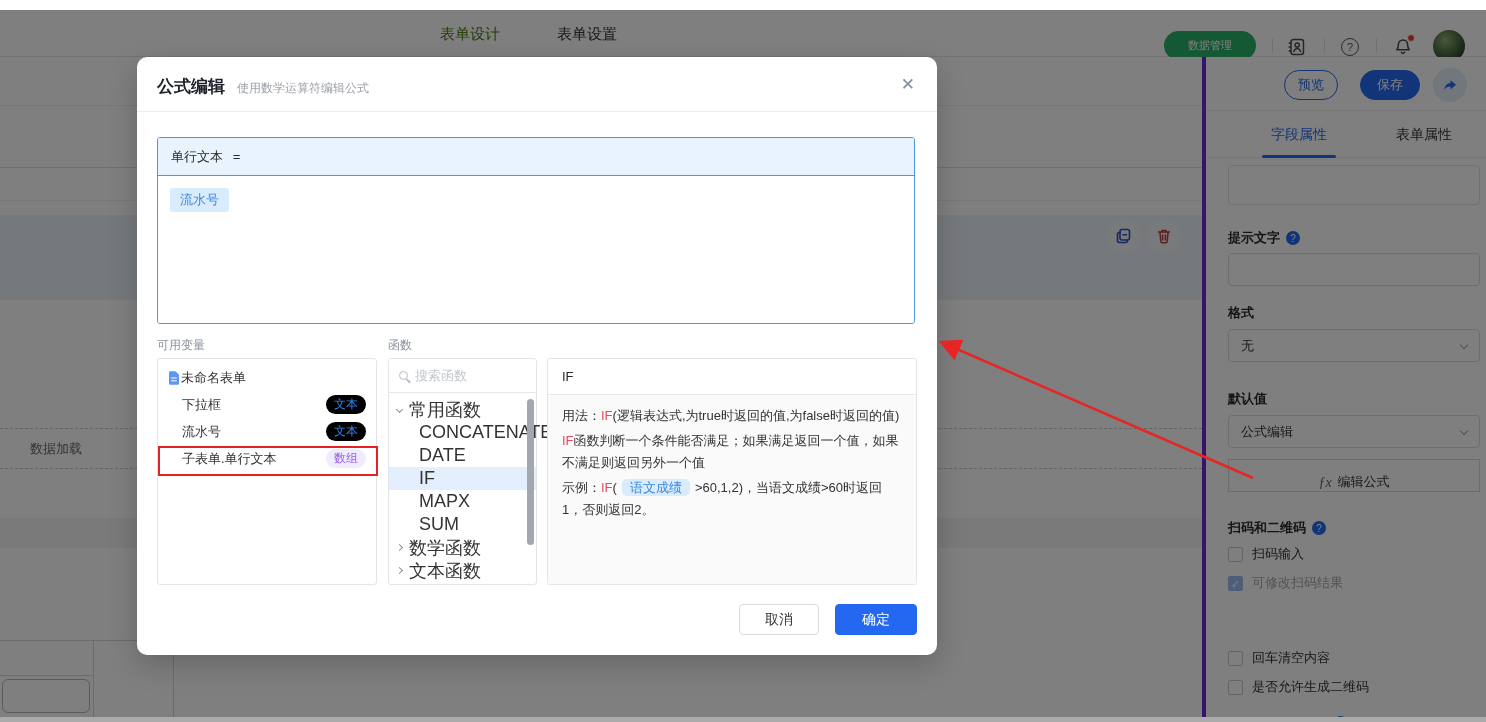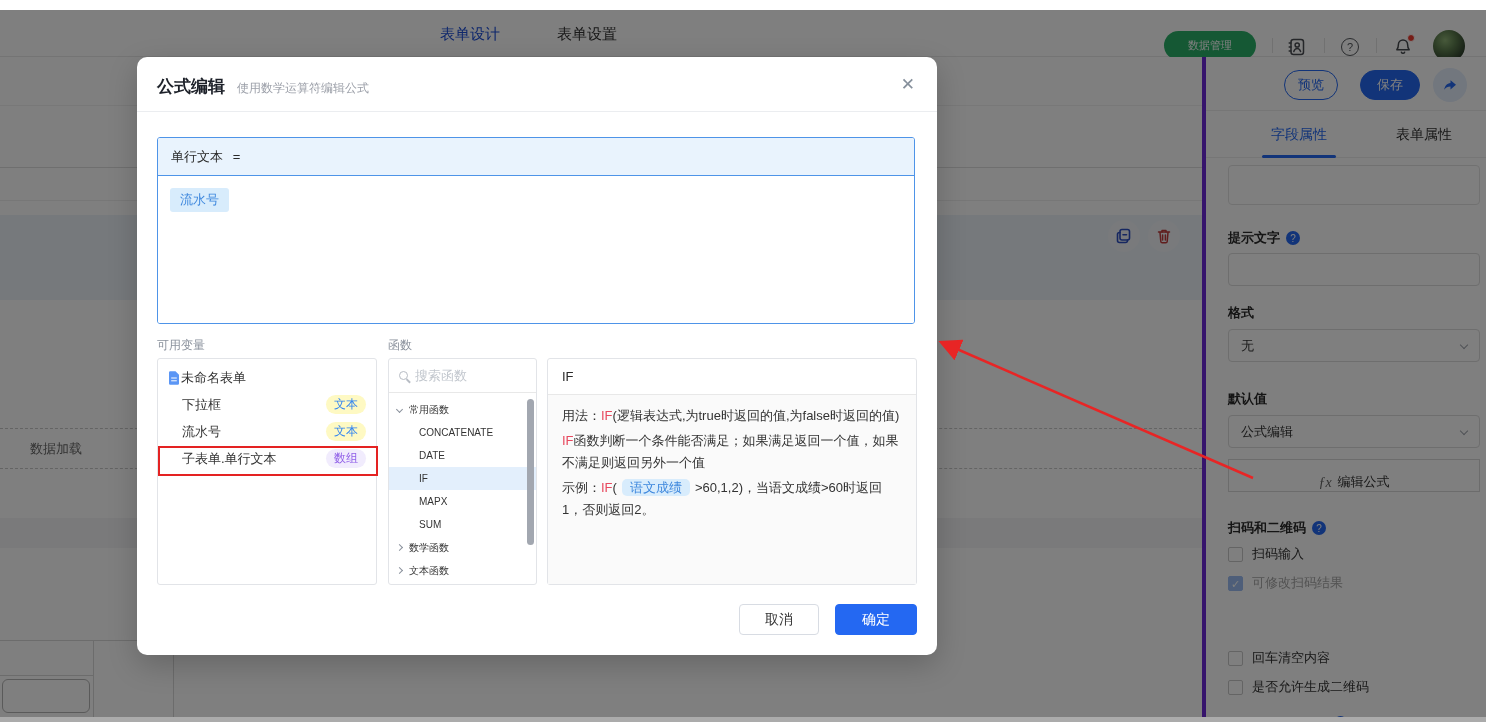--- a/index.html
+++ b/index.html
@@ -2,21 +2,21 @@
 <html><head>
 <meta charset="utf-8">
 <style>
   * { margin:0; padding:0; box-sizing:border-box; }
   body { font-family:"Liberation Sans", sans-serif; background:#fff; }
   .stage { position:relative; width:1486px; height:722px; overflow:hidden; background:#fff; }
 
   
   .topbar { position:absolute; left:0; top:10px; width:1486px; height:47px; background:#fff; border-bottom:1px solid #e9e9e9; z-index:1; }
   .tb-tab { position:absolute; top:0; height:47px; line-height:47px; font-size:15px; color:#333; cursor:pointer; }
-  .tb-tab.active { color:#1d4ed8;text-align:right; }
+  .tb-tab.active { color:#4d7c0f;text-align:right; }
   #tab-design { left:440px; }
   #tab-settings { left:557px; }
   .btn-green { position:absolute; left:1164px; top:21px; width:92px; height:29px; border:none; border-radius:15px; background:#2bb169; color:#fff; font-size:11px; font-family:inherit; cursor:pointer; }
   .vdiv { position:absolute; top:28px; width:1px; height:15px; background:#e2e2e2; }
   .tb-icon { position:absolute; top:26px; width:22px; height:22px; display:flex; align-items:center; justify-content:center; cursor:pointer; }
   .help-circle { width:18px; height:18px; border:1.5px solid #54575c; border-radius:50%; display:flex; align-items:center; justify-content:center; font-size:11px; color:#54575c; }
   .bell-dot { position:absolute; right:-1px; top:-2px; width:8px; height:8px; background:#ec3b2f; border:1.5px solid #fff; border-radius:50%; }
   .avatar { position:absolute; left:1433px; top:20px; width:32px; height:32px; border-radius:50%;
     background: radial-gradient(circle at 38% 32%, #8fb376 0%, #5d7d4e 35%, #2e3f2c 75%, #1c2420 100%); cursor:pointer; }
 
@@ -75,30 +75,30 @@
   .p-label { position:absolute; top:280px; font-size:12px; color:#8a919c; }
   .panel { position:absolute; top:301px; height:227px; border:1px solid #e2e4e8; border-radius:3px; background:#fff; }
   
   #vars-panel { left:20px; width:220px; }
   .v-tabs { display:flex; justify-content:space-between; align-items:center; height:36px; padding:0 13px; border-bottom:1px solid #e8e8e8; font-size:13px; }
   .v-tab { cursor:pointer; color:#2a2a2a; }
   .v-tab.active { color:#2468f2; }
   .tree-row { position:relative; height:27px; display:flex; align-items:center; font-size:13px; color:#333; padding-left:10px; gap:1px; cursor:pointer; }
   .tree-row.child { padding-left:24px; }
   .type-tag { position:absolute; right:10px; height:19px; line-height:19px; padding:0 8px; border-radius:10px; font-size:12px; }
-  .tag-text { color:#3385f0; background:#fef9c3;margin-left:32px; }
+  .tag-text { color:#3385f0; background:#000000;margin-left:32px; }
   .tag-array { color:#9161e8; background:#f1ecfd; }
   
   #fn-panel { left:251px; width:149px; }
   .fn-search { display:flex; align-items:center; gap:7px; height:34px; padding:0 10px; border-bottom:1px solid #e8e8e8; }
   .mag { position:relative; width:9px; height:9px; border:1.5px solid #b7bcc4; border-radius:50%; flex:0 0 auto; }
   .mag::after { content:""; position:absolute; width:5px; height:1.5px; background:#b7bcc4; transform:rotate(45deg); right:-4px; bottom:-2px; }
   .fn-search-input { border:none; outline:none; width:95px; font-size:13px; font-family:inherit; color:#333; }
   .fn-search-input::placeholder { color:#c1c6cd; }
-  .fn-row { height:23px; display:flex; align-items:center; font-size:10px; color:#333; cursor:pointer; }
+  .fn-row { height:23px; display:flex; align-items:center; font-size:18px; color:#333; cursor:pointer; }
   .fn-group { padding-left:8px; gap:7px; }
   .fn-item { padding-left:30px; }
   .fn-item.selected { background:#e3effc; }
   .g-caret { border:solid #8a919c; border-width:0 1.5px 1.5px 0; padding:2px; transform:rotate(45deg); }
   .g-caret.closed { transform:rotate(-45deg); }
   .fn-scroll { position:absolute; right:2px; top:40px; width:7px; height:146px; background:#a2a7b0; border-radius:4px; cursor:pointer; }
   
   #detail-panel { left:410px; width:370px; }
   .d-head { height:36px; line-height:35px; padding:0 14px; border-bottom:1px solid #e8e8e8; font-size:13px; color:#2a2a2a; }
   .d-body { height:189px; background:#fafafa; padding:10px 14px; font-size:13px; line-height:1.7; color:#333; }

